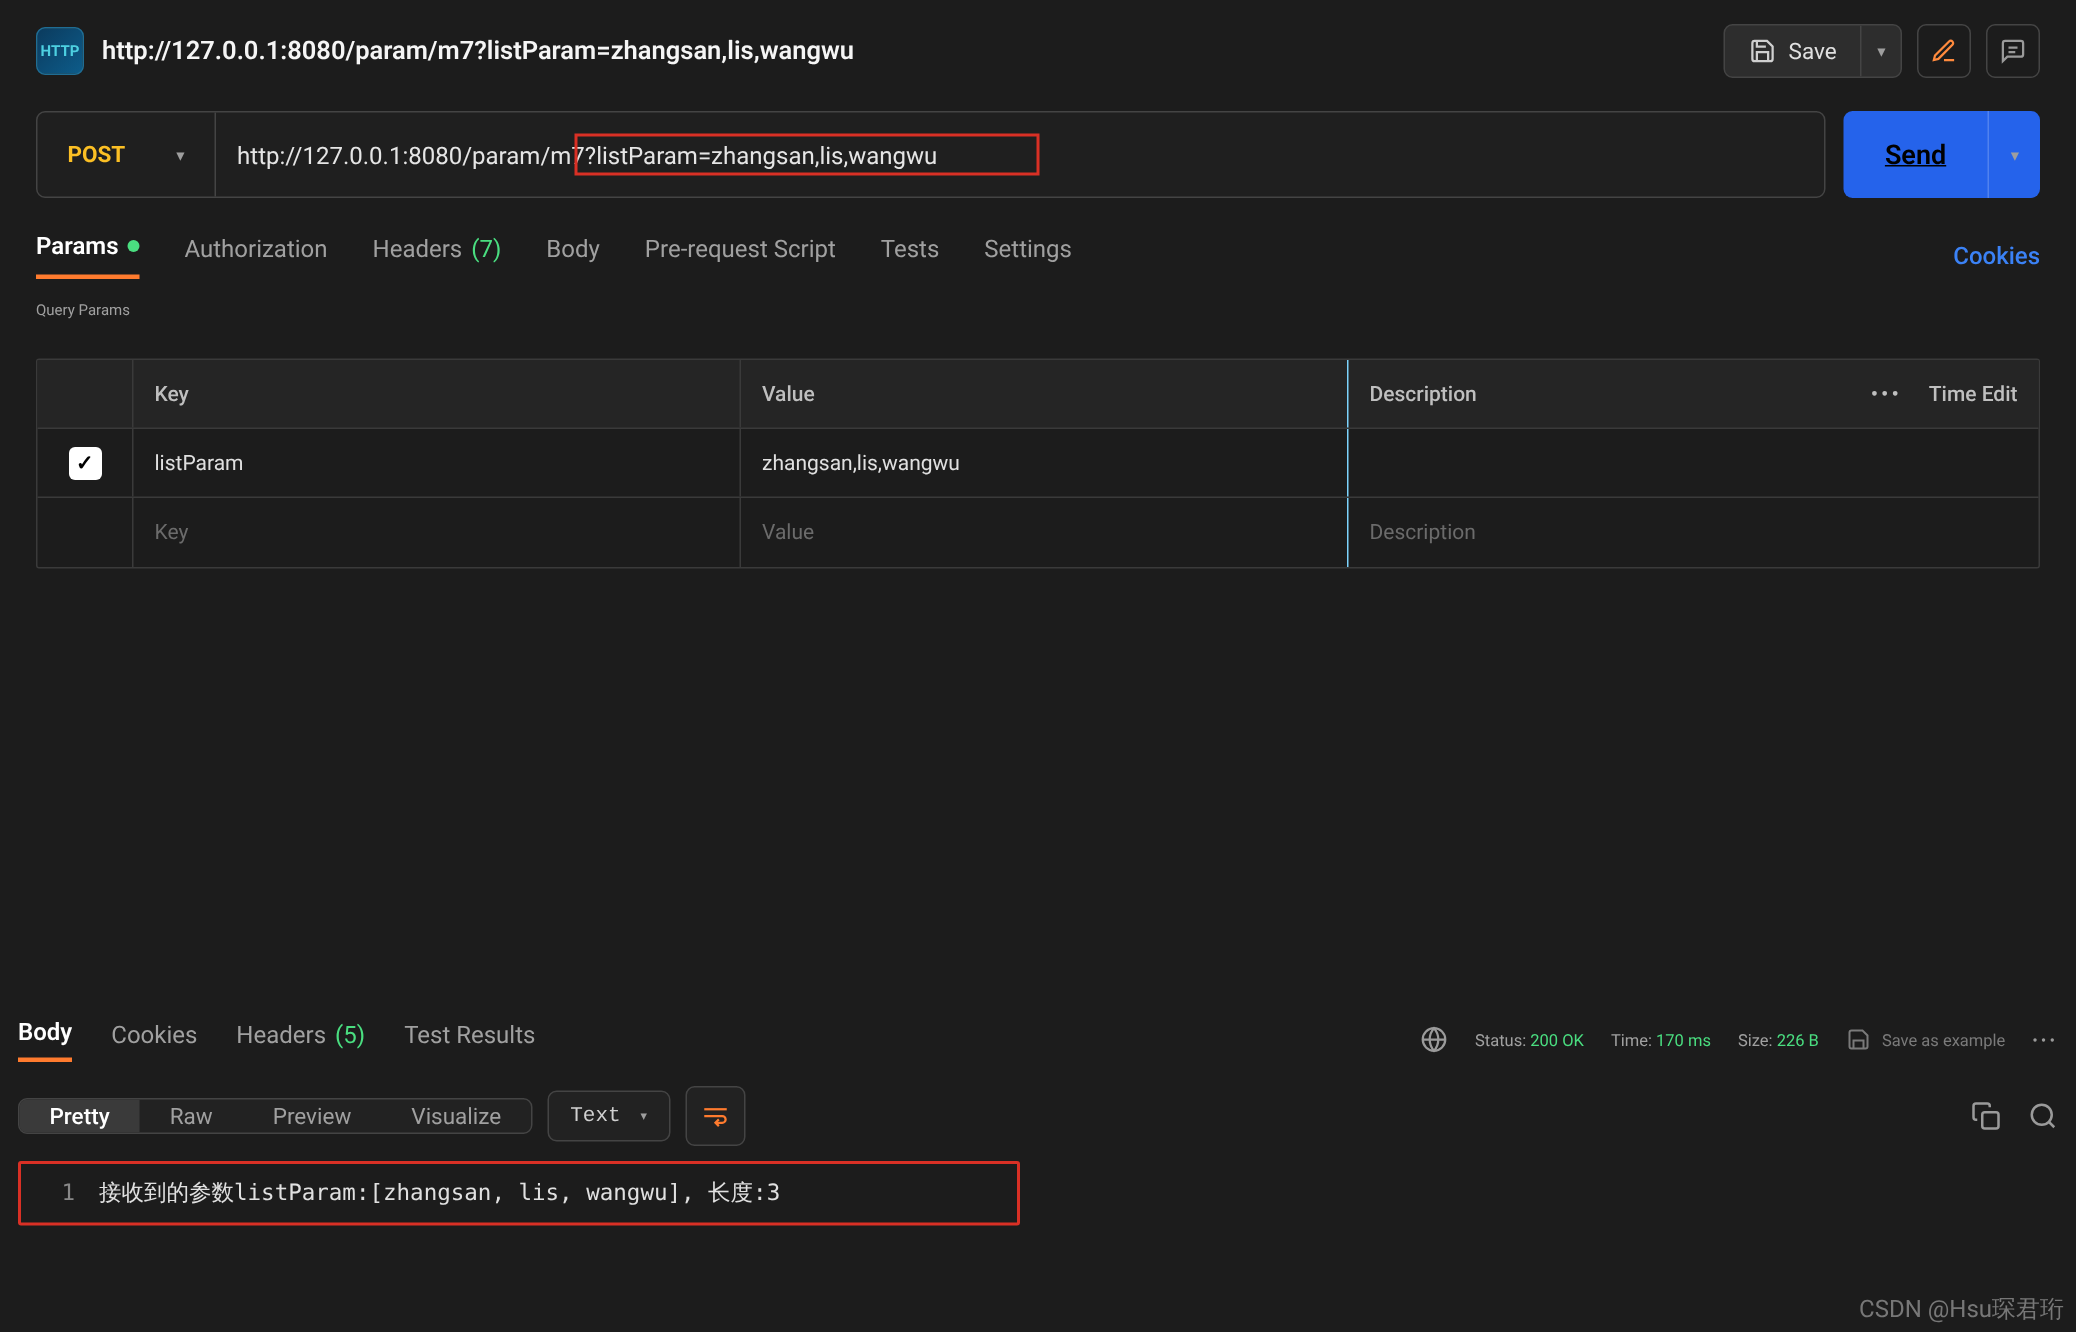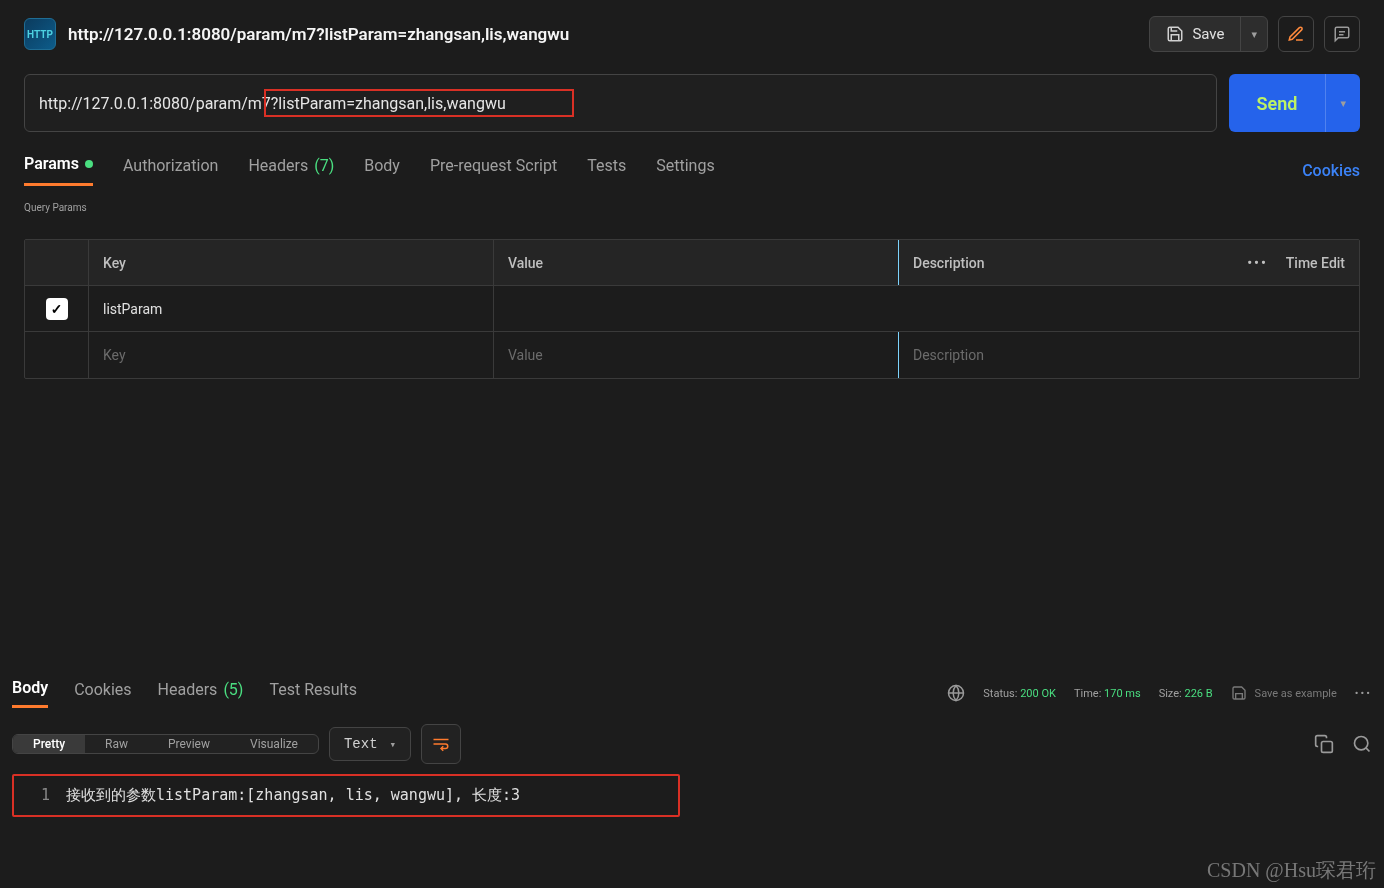--- a/index.html
+++ b/index.html
@@ -41,21 +41,21 @@
   .url-input { flex: 1; padding: 0 14px; display: flex; align-items: center; font-size: 16px; color: #e5e5e5; position: relative; }
   .url-text-pre { white-space: pre; }
   .url-highlight-box {
     position: absolute;
     border: 2px solid #d93025;
     height: 28px;
     top: 50%; transform: translateY(-50%);
     pointer-events: none;
   }
   .send-group { display: flex; background: #2563eb; border-radius: 6px; overflow: hidden; height: 58px; cursor: pointer;}
-  .send-btn { display: flex; align-items: center; padding: 0 28px; font-size: 18px; font-weight: 600; color: #bef264; }
+  .send-btn { display: flex; align-items: center; padding: 0 28px; font-size: 18px; font-weight: 600; color: #000000; text-decoration: underline; }
   .send-drop { padding: 0 14px; border-left: 1px solid rgba(255,255,255,.2); display:flex;align-items:center; color:#fff;}
 
   .req-tabs { display: flex; align-items: center; gap: 30px; padding: 22px 24px 0 24px; border-bottom: 0; }
   .req-tab { color: #a0a0a0; font-size: 16px; padding-bottom: 10px; cursor: pointer; display:flex;align-items:center;gap:6px;}
   .req-tab.active { color: #fff; border-bottom: 3px solid #ff7b2e; font-weight: 600; }
   .dot-green { width: 8px; height: 8px; border-radius: 50%; background: #4ade80; display:inline-block;}
   .count-badge { color: #4ade80; }
   .cookies-link { margin-left: auto; color: #3b82f6; font-size: 16px; cursor:pointer; font-weight:500;}
 
   .section-label { padding: 16px 24px 10px 24px; color: #a0a0a0; font-size: 10px; }
@@ -77,32 +77,32 @@
 
   .response-block { position:absolute; left:0; right:0; top: 670px; padding: 0 12px 0 12px;}
   .resp-tabs { display:flex; align-items:center; gap: 26px; padding: 8px 0 10px 0;}
   .resp-tab { color:#a0a0a0; font-size:16px; cursor:pointer; padding-bottom:8px; display:flex;align-items:center;gap:6px;}
   .resp-tab.active { color:#fff; border-bottom:3px solid #ff7b2e; font-weight:600;}
   .resp-meta { margin-left:auto; display:flex; align-items:center; gap:18px; color:#a0a0a0; font-size:11px;}
   .meta-val-green { color:#4ade80; }
   .save-example { color:#7a7a7a; display:flex;align-items:center;gap:8px; }
   .resp-toolbar { display:flex; align-items:center; gap:10px; padding: 6px 0;}
   .view-tabs { display:flex; background:#222; border:1px solid #444; border-radius:6px; overflow:hidden;}
-  .view-tab { padding: 2px 20px; color:#a0a0a0; font-size:12px; cursor:pointer;}
+  .view-tab { padding: 2px 20px; color:#a0a0a0; font-size:15px; cursor:pointer;}
   .view-tab.active { background:#3a3a3a; color:#fff; font-weight:500;}
   .type-select { display:flex;align-items:center; gap:12px; padding:8px 14px; border:1px solid #444; border-radius:6px; background:#222; cursor:pointer; color:#d0d0d0;font-family:Liberation Mono, monospace;}
   .wrap-btn { width:40px;height:40px; display:flex;align-items:center;justify-content:center; border:1px solid #444; border-radius:6px; background:#222; color:#ff7b2e; cursor:pointer;}
   .resp-right-icons { margin-left:auto; display:flex; gap:18px; color:#9a9a9a;}
   .resp-body-area {
     margin-top: 4px; padding: 10px 6px; border:2px solid #d93025; border-radius:2px;
     display:flex; gap:16px; font-family: Menlo, Consolas, monospace; font-size:15px; color:#e0e0e0;
   }
   .line-no { color:#888; text-align:right; min-width:30px;}
   .watermark {
-    position:absolute; right:8px; bottom:4px; color:#9e9e9e; font-size:20px; opacity:.7;font-family:Liberation Serif, serif;
+    position:absolute; right:8px; bottom:4px; color:#9e9e9e; font-size:16px; opacity:.7;
   }
   svg { display:block; }
   .chev::after{content:"▾"; font-size:11px; color:#9e9e9e;}
 </style>
 </head>
 <body>
 
 <div class="top-bar">
   <div class="http-icon">HTTP</div>
   <div class="req-title">http://127.0.0.1:8080/param/m7?listParam=zhangsan,lis,wangwu</div>
@@ -129,20 +129,24 @@
           <path d="M21 15a2 2 0 0 1-2 2H7l-4 4V5a2 2 0 0 1 2-2h14a2 2 0 0 1 2 2z"></path>
           <line x1="8" y1="9" x2="16" y2="9"></line>
           <line x1="8" y1="13" x2="14" y2="13"></line>
         </svg>
     </div>
   </div>
 </div>
 
 <div class="url-row">
   <div class="method-url">
+    <div class="method-select">
+      <span class="method-label">POST</span>
+      <span class="chev"></span>
+    </div>
     <div class="url-input">
       <span class="url-text-pre"><span>http://127.0.0.1:8080/param/</span><span>m7?listParam=zhangsan,lis,wangwu</span></span>
       <div class="url-highlight-box" style="left:239px; width:310px;"></div>
     </div>
   </div>
   <div class="send-group">
     <div class="send-btn">Send</div>
     <div class="send-drop chev"></div>
   </div>
 </div>
@@ -176,20 +180,21 @@
         <span style="letter-spacing:2px;">•••</span>
         <span>Time Edit</span>
       </div>
     </div>
   </div>
   <div class="p-row">
     <div class="p-cell-ck">
       <div class="checkbox-on">✓</div>
     </div>
     <div class="p-cell-key">listParam</div>
+    <div class="p-cell-val">zhangsan,lis,wangwu</div>
     <div class="p-cell-desc"></div>
   </div>
   <div class="p-row">
     <div class="p-cell-ck"></div>
     <div class="p-cell-key placeholder-txt">Key</div>
     <div class="p-cell-val placeholder-txt">Value</div>
     <div class="p-cell-desc placeholder-txt">Description</div>
   </div>
 </div>
 

